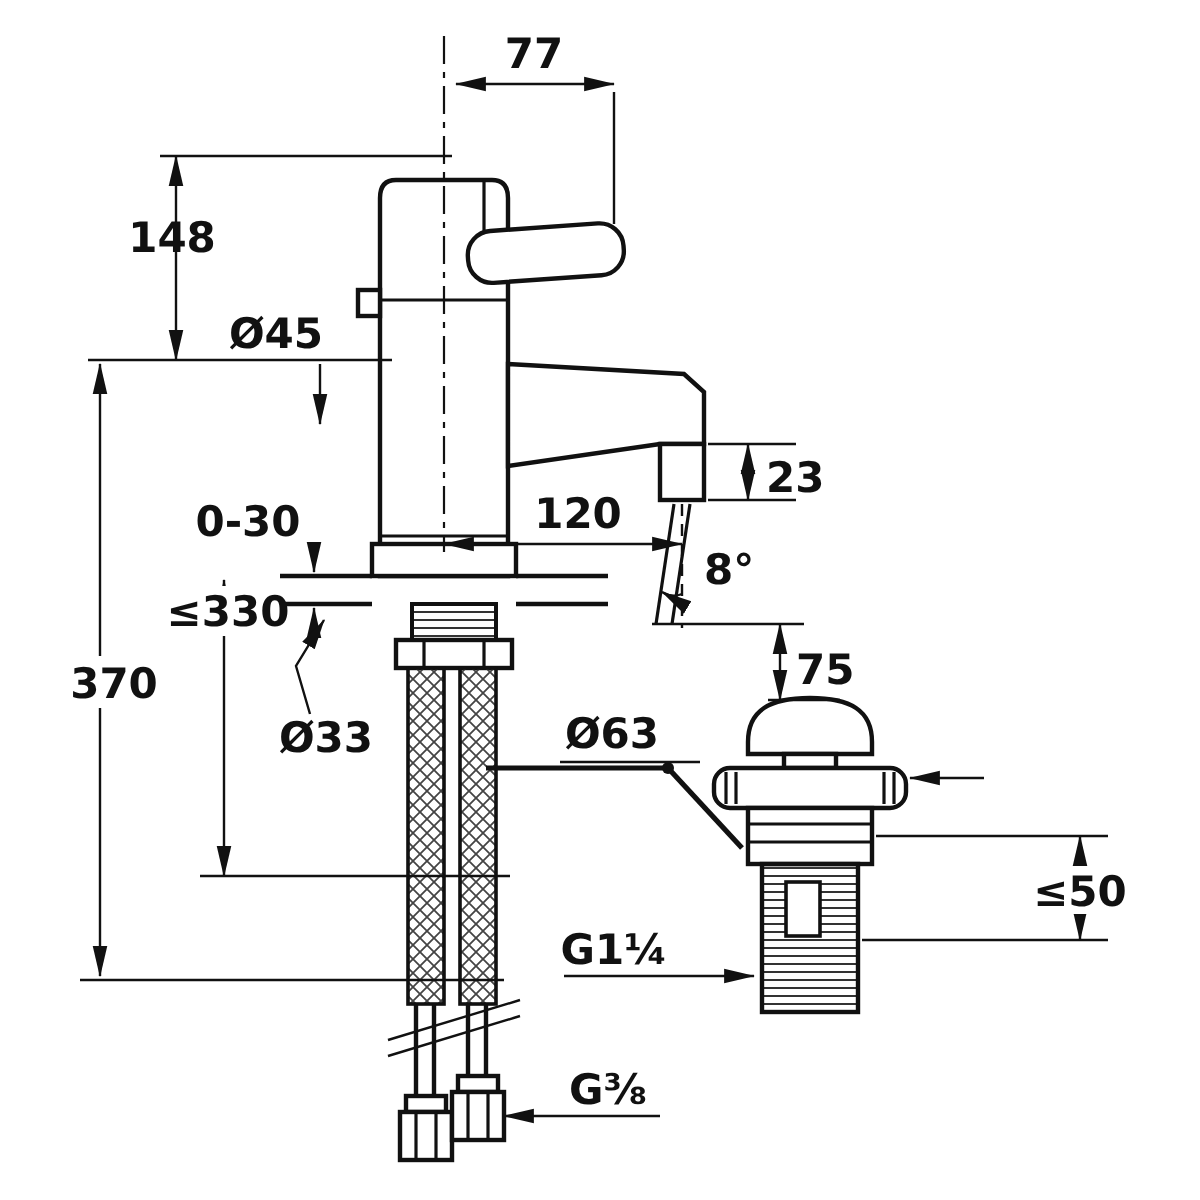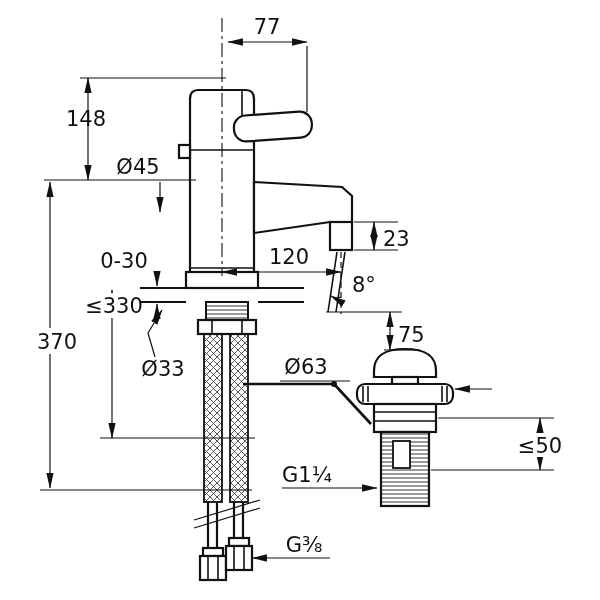--- a/index.html
+++ b/index.html
@@ -1,16 +1,16 @@
 <!DOCTYPE html>
 <html><head>
 <meta charset="utf-8">
 <style>
   html,body{margin:0;padding:0;background:#ffffff;}
-  .frame{position:relative;width:600px;height:600px;background:#ffffff;overflow:hidden;}
+  .frame{position:relative;width:600px;height:600px;background:#ffffff;overflow:hidden;font-weight:bold;}
   svg{display:block;}
   text{font-family:"DejaVu Sans", sans-serif;font-size:21px;fill:#111111;}
   .obj{stroke:#111111;stroke-width:2.2;fill:#ffffff;}
   .obj-thin{stroke:#111111;stroke-width:1.6;fill:none;}
   .dim{stroke:#111111;stroke-width:1.2;fill:none;}
   .rod{stroke:#111111;stroke-width:2.6;fill:none;}
   .center{stroke:#111111;stroke-width:1.1;fill:none;stroke-dasharray:14 4 3 4;}
 </style>
 </head>
 <body>

